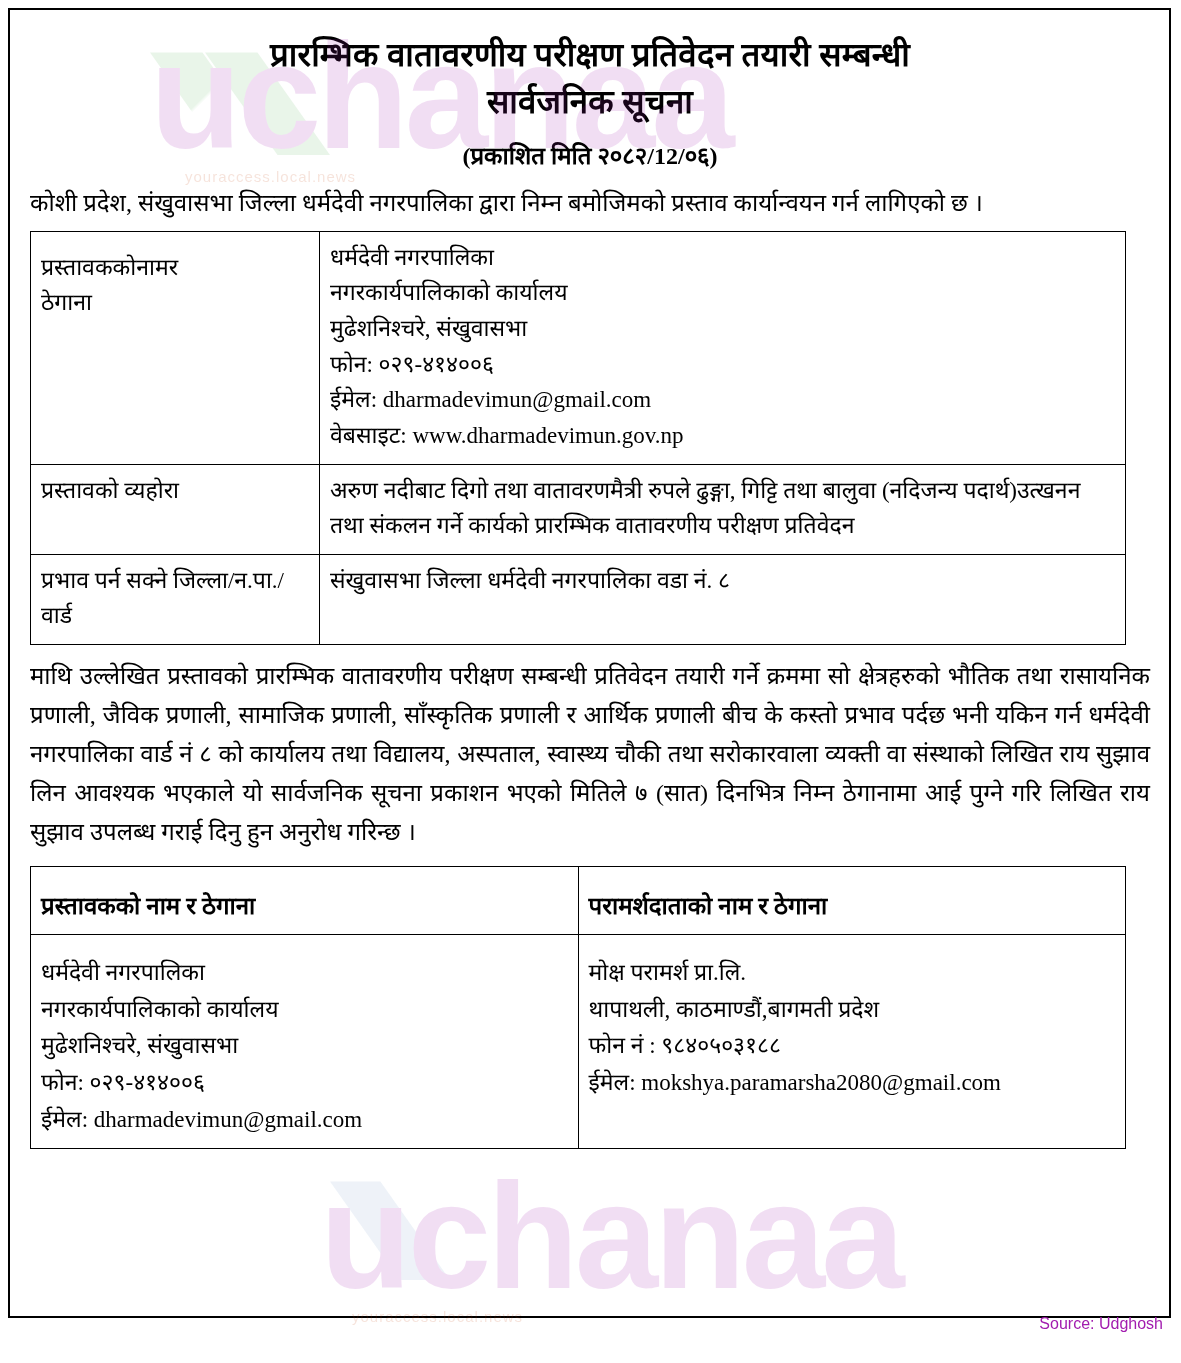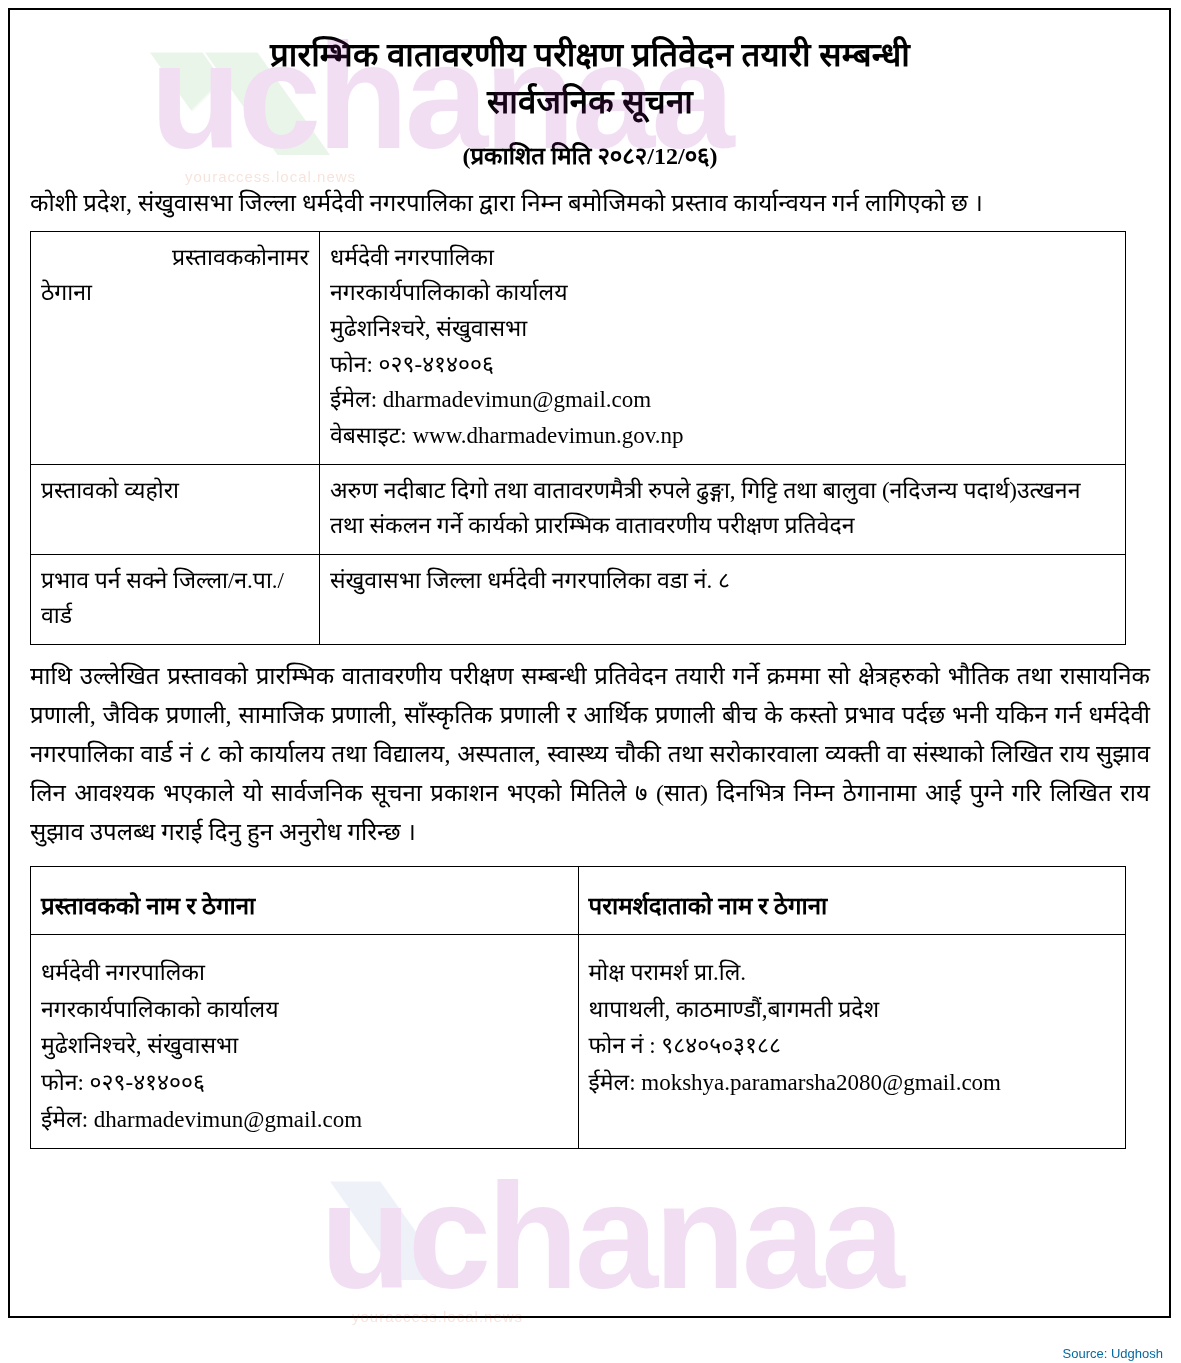--- a/index.html
+++ b/index.html
@@ -68,21 +68,22 @@
     vertical-align: top;
     padding: 8px 10px 10px 10px;
     font-size: 23px;
     line-height: 1.55;
   }
   td.label-cell {
     width: 268px;
   }
   .label-spread {
     display: flex;
-    justify-content: flex-end;
+    justify-content: flex-start;
+    margin-top: 10px;
   }
   .body-para {
     font-size: 24px;
     line-height: 1.62;
     margin-top: 12px;
     text-align: justify;
   }
   table.contacts {
     border-collapse: collapse;
     width: 1096px;
@@ -99,24 +100,24 @@
   }
   table.contacts th {
     font-weight: bold;
     font-size: 24px;
   }
   .ctr-line { display: block; }
   .bold { font-weight: normal; }
   .source {
     position: absolute;
     right: 18px;
-    bottom: 2px;
-    font-size: 13px;
+    bottom: 30px;
+    font-size: 16px;
     font-family: "Liberation Sans", sans-serif;
-    color: #0369a1;
+    color: #a21caf;
   }
   
   .watermark {
     position: absolute;
     left: 0; top: 0;
     width: 1181px; height: 1363px;
     pointer-events: none;
     z-index: 5;
     opacity: 0.14;
   }

